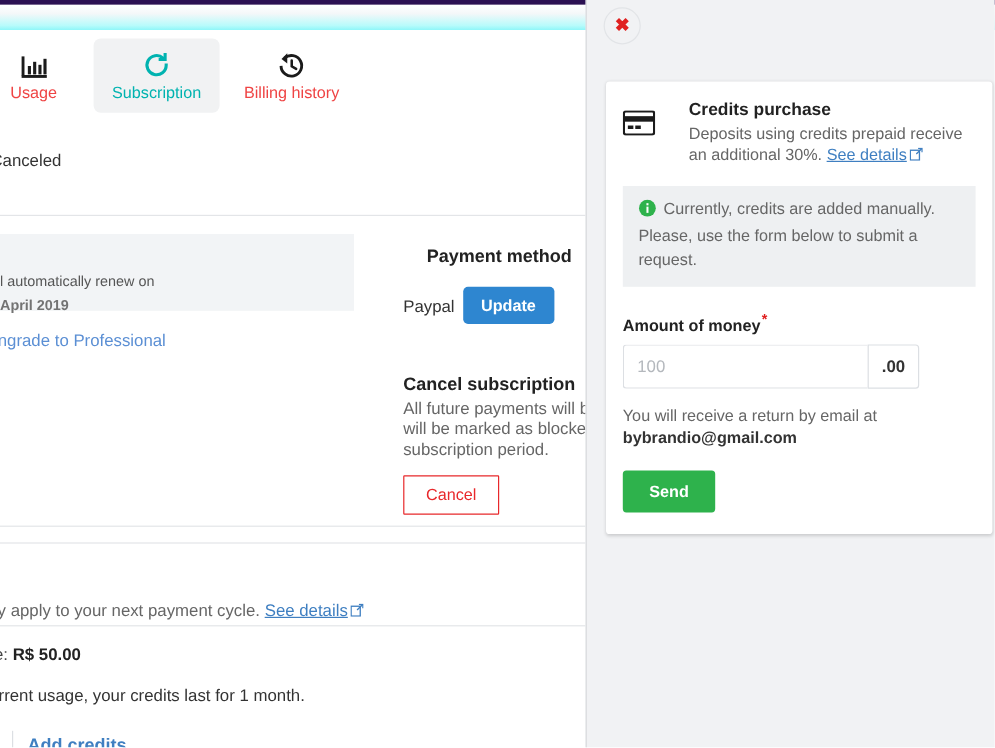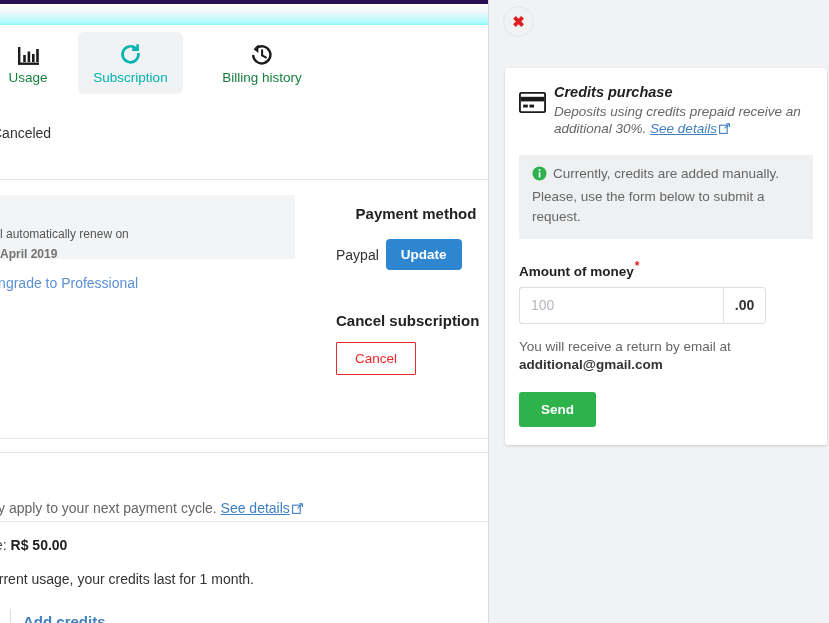--- a/index.html
+++ b/index.html
@@ -18,25 +18,25 @@
 
   
   #main-content{position:absolute;left:0;top:25px;width:488px;height:598px;background:#fff;overflow:hidden;}
 
   
   #tab-bar{position:absolute;left:0;top:7px;width:488px;height:62px;}
   .tab{position:absolute;top:0;height:62px;border-radius:6px;
        display:flex;flex-direction:column;align-items:center;justify-content:center;
        cursor:pointer;user-select:none;}
   .tab .tab-icon{height:26px;display:flex;align-items:center;justify-content:center;margin-bottom:3px;}
-  .tab .tab-label{font-size:13.5px;line-height:14px;color:#15803d;}
+  .tab .tab-label{font-size:13.5px;line-height:14px;color:#ef4444;}
   #tab-usage{left:-8px;width:72px;}
   #tab-subscription{left:78px;width:105px;background:#f1f2f3;}
   #tab-subscription .tab-label{color:#00b3b0;}
-  #tab-billing{left:202px;width:120px;}
+  #tab-billing{left:183px;width:120px;}
 
   
   #status-line{position:absolute;left:0;top:100px;width:488px;font-size:14px;color:#333;}
   #status-text{position:absolute;left:-8px;top:0;white-space:nowrap;}
   #divider-1{position:absolute;left:0;top:154px;width:488px;height:1px;background:#e3e5e8;}
 
   
   #renewal-box{position:absolute;left:-10px;top:170px;width:305px;height:64px;background:#f2f4f6;}
   #renewal-text{position:absolute;left:10px;top:29px;width:300px;font-size:12px;line-height:20px;color:#555;}
   #renewal-text b{color:#737373;}
@@ -70,21 +70,21 @@
 
   
   #overlay-panel{position:absolute;left:488px;top:0;width:341px;height:623px;
       background:#f1f2f4;border-left:1px solid #d7d9dd;box-sizing:border-box;}
   #close-button{position:absolute;left:14px;top:6px;width:29px;height:29px;border-radius:50%;
       background:#f1f2f4;border:1px solid #e2e4e7;display:flex;align-items:center;justify-content:center;
       cursor:pointer;color:#e02020;font-size:15px;font-weight:bold;line-height:1;}
   #panel-card{position:absolute;left:16px;top:68px;width:322px;
       background:#fff;border-radius:3px;box-shadow:0 1px 3px rgba(0,0,0,.16);box-sizing:border-box;padding:16px 14px 18px 14px;}
 
-  #card-head{display:flex;gap:8px;align-items:flex-start;font-style:italic;}
+  #card-head{display:flex;gap:28px;align-items:flex-start;}
   #card-icon{flex:0 0 auto;margin-top:8px;}
   #card-head-text{flex:1 1 auto;}
   #card-title{font-size:14.5px;font-weight:bold;color:#222;line-height:17px;}
   #card-desc{margin-top:2px;font-size:13.5px;line-height:17px;color:#666;}
 
   .ext-link{color:#3f7fc1;text-decoration:underline;cursor:pointer;white-space:nowrap;}
   .ext-ico{display:inline-block;vertical-align:-1px;margin-left:2px;}
 
   #info-notice{margin-top:17px;background:#eef0f2;padding:9px 13px 12px 13px;
       font-size:13.5px;line-height:20px;color:#666;}
@@ -168,20 +168,25 @@
   <div id="payment-col">
     <div id="payment-title">Payment method</div>
     <div id="payment-row">
       <span id="payment-provider">Paypal</span>
       <button id="update-button">Update</button>
     </div>
   </div>
 
   <div id="cancel-block">
     <div id="cancel-title">Cancel subscription</div>
+    <div id="cancel-desc">
+      <span>All future payments will b</span><br>
+      <span>will be marked as blocke</span><br>
+      <span>subscription period.</span>
+    </div>
     <button id="cancel-button">Cancel</button>
   </div>
 
   <div id="divider-2"></div>
   <div id="divider-3"></div>
 
   <div id="prorate-row">
     <span>ally apply to your next payment cycle.</span>
     <span class="ext-link"><span>See details</span><span class="ext-ico"><svg width="11" height="11" viewBox="0 0 11 11">
             <rect x="0.6" y="2.2" width="7.6" height="8.2" fill="none" stroke="#3f7fc1" stroke-width="1.1"></rect>
@@ -249,18 +254,18 @@
       <span>Amount of money</span><span id="amount-required">*</span>
     </div>
 
     <div id="amount-group">
       <input id="amount-input" type="text" placeholder="100" style="">
       <span id="amount-suffix">.00</span>
     </div>
 
     <div id="return-note">
       <span>You will receive a return by email at</span>
-      <span id="return-email">additional@gmail.com</span>
+      <span id="return-email">bybrandio@gmail.com</span>
     </div>
 
     <button id="send-button">Send</button>
   </div>
 </div>
 
 </body></html>

